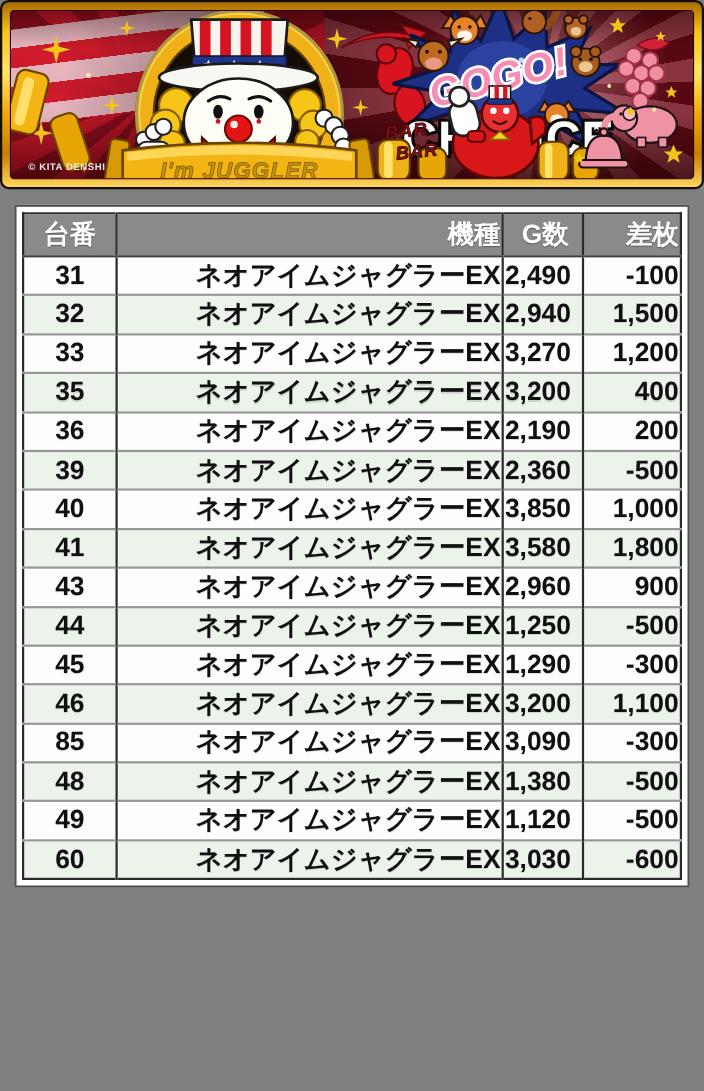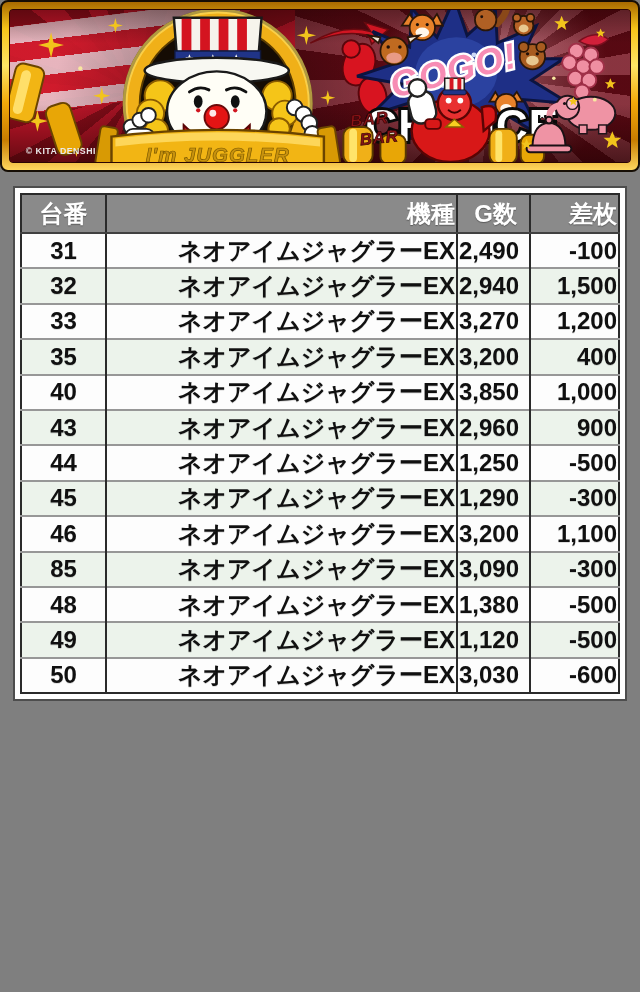--- a/index.html
+++ b/index.html
@@ -361,26 +361,44 @@
           <td class="c-games">3,270</td>
           <td class="c-diff">1,200</td>
         </tr>
         <tr>
           <td class="c-no">35</td>
           <td class="c-model">ネオアイムジャグラーEX</td>
           <td class="c-games">3,200</td>
           <td class="c-diff">400</td>
         </tr>
         <tr>
+          <td class="c-no">36</td>
+          <td class="c-model">ネオアイムジャグラーEX</td>
+          <td class="c-games">2,190</td>
+          <td class="c-diff">200</td>
+        </tr>
+        <tr>
+          <td class="c-no">39</td>
+          <td class="c-model">ネオアイムジャグラーEX</td>
+          <td class="c-games">2,360</td>
+          <td class="c-diff">-500</td>
+        </tr>
+        <tr>
           <td class="c-no">40</td>
           <td class="c-model">ネオアイムジャグラーEX</td>
           <td class="c-games">3,850</td>
           <td class="c-diff">1,000</td>
         </tr>
         <tr>
+          <td class="c-no">41</td>
+          <td class="c-model">ネオアイムジャグラーEX</td>
+          <td class="c-games">3,580</td>
+          <td class="c-diff">1,800</td>
+        </tr>
+        <tr>
           <td class="c-no">43</td>
           <td class="c-model">ネオアイムジャグラーEX</td>
           <td class="c-games">2,960</td>
           <td class="c-diff">900</td>
         </tr>
         <tr>
           <td class="c-no">44</td>
           <td class="c-model">ネオアイムジャグラーEX</td>
           <td class="c-games">1,250</td>
           <td class="c-diff">-500</td>
@@ -409,20 +427,20 @@
           <td class="c-games">1,380</td>
           <td class="c-diff">-500</td>
         </tr>
         <tr>
           <td class="c-no">49</td>
           <td class="c-model">ネオアイムジャグラーEX</td>
           <td class="c-games">1,120</td>
           <td class="c-diff">-500</td>
         </tr>
         <tr>
-          <td class="c-no">50</td>
+          <td class="c-no">60</td>
           <td class="c-model">ネオアイムジャグラーEX</td>
           <td class="c-games">3,030</td>
           <td class="c-diff">-600</td>
         </tr>
       </tbody>
   </table>
 </div>
 
 </body></html>

